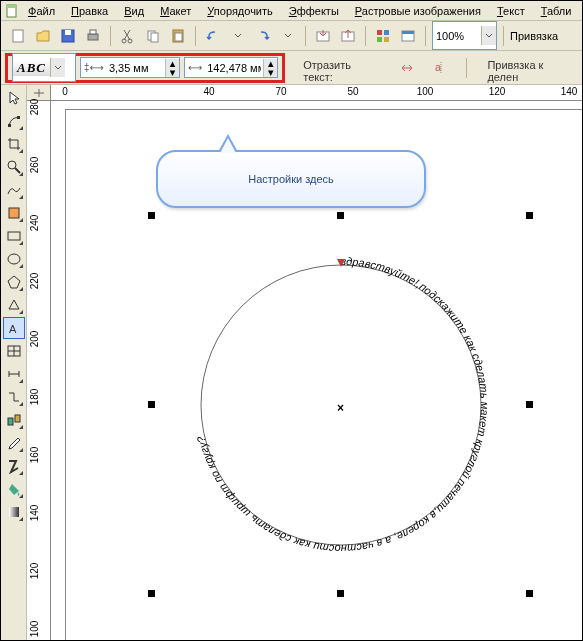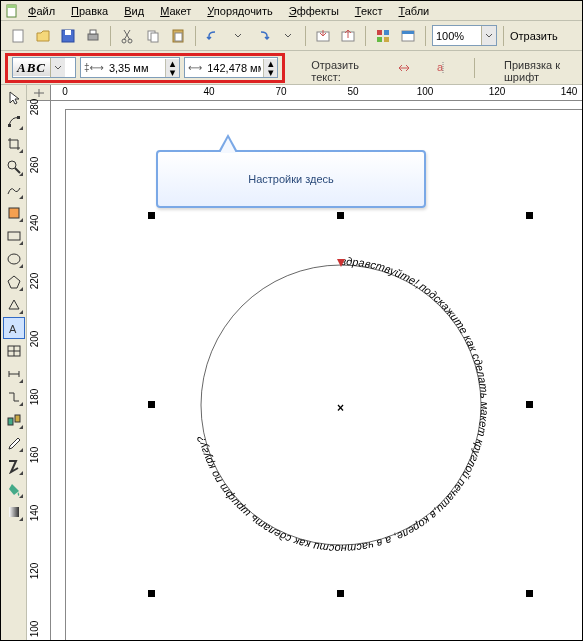--- a/index.html
+++ b/index.html
@@ -6,25 +6,25 @@
 body { background: #fff; width: 583px; height: 641px; overflow: hidden; border: 1px solid #000; }
 
 .menubar { display: flex; background: #ece9d8; height: 20px; align-items: center; padding-left: 4px; gap: 2px; border-bottom: 1px solid #c0c0b0; }
 .menubar .doc-icon { width: 14px; height: 14px; display: inline-block; }
 .menu-item { padding: 2px 7px; cursor: default; }
 .menu-item .ul { text-decoration: underline; }
 
 .toolbar1 { display: flex; background: #ece9d8; height: 30px; align-items: center; padding: 0 6px; gap: 3px; border-bottom: 1px solid #c0c0b0; }
 .tb { width: 22px; height: 22px; display: flex; align-items: center; justify-content: center; border: 1px solid transparent; border-radius: 2px; }
 .sep { width: 1px; height: 20px; background: #b5b296; margin: 0 3px; }
-.combo { display: flex; align-items: center; height: 21px; border: 1px solid #7f9db9; background: #fff; }
+.combo { display: flex; align-items: center; height: 29px; border: 1px solid #7f9db9; background: #fff; }
 .combo input { border: none; width: 48px; padding: 0 3px; font-size: 11px; outline: none; }
 .combo .dd { width: 15px; height: 19px; background: #e8e8e8; border-left: 1px solid #b5b296; display: flex; align-items: center; justify-content: center; }
 
-.proprow { display: flex; align-items: center; background: #ece9d8; height: 34px; border-bottom: 1px solid #c0c0b0; padding: 0 4px; gap: 20px; }
+.proprow { display: flex; align-items: center; background: #ece9d8; height: 34px; border-bottom: 1px solid #c0c0b0; padding: 0 4px; gap: 12px; }
 .highlight-box { border: 3px solid #d22; display: flex; align-items: center; height: 30px; padding: 1px 4px; gap: 4px; background: #ece9d8; }
 .spinner { display: flex; align-items: center; height: 21px; border: 1px solid #7f9db9; background: #fff; }
 .spinner .lbl { padding: 0 3px; color: #555; font-size: 10px; }
 .spinner input { border: none; width: 58px; padding: 0 2px; font-size: 11px; outline: none; }
 .spinner .arrows { width: 14px; display: flex; flex-direction: column; border-left: 1px solid #c0c0b0; }
 .spinner .arrows div { height: 9px; background: #e8e8e8; display: flex; align-items: center; justify-content: center; }
 .proprow .txt { padding: 0 6px; color: #333; margin-top: 6px; }
 
 .workarea { display: flex; height: calc(641px - 20px - 30px - 34px - 2px); }
 .vtoolbar { width: 26px; background: #ece9d8; display: flex; flex-direction: column; align-items: center; padding-top: 2px; gap: 1px; border-right: 1px solid #c0c0b0; }
@@ -35,21 +35,21 @@
 .canvas-wrap { flex: 1; position: relative; background: #fff; overflow: hidden; }
 .hruler { position: absolute; top: 0; left: 24px; right: 0; height: 16px; background: #fff; border-bottom: 1px solid #888; }
 .hruler .ticks { position: relative; height: 100%; }
 .hnum { position: absolute; top: 1px; font-size: 10px; color: #000; transform: translateX(-50%); }
 .vruler { position: absolute; top: 16px; left: 0; bottom: 0; width: 24px; background: #fff; border-right: 1px solid #888; }
 .vnum { position: absolute; left: 2px; font-size: 10px; color: #000; writing-mode: vertical-rl; transform: rotate(180deg) translateY(50%); }
 .ruler-corner { position: absolute; top: 0; left: 0; width: 24px; height: 16px; background: #ece9d8; border-right: 1px solid #888; border-bottom: 1px solid #888; display:flex; align-items:center; justify-content:center; }
 
 .page { position: absolute; top: 24px; left: 38px; width: 530px; height: 750px; background: #fff; box-shadow: 3px 3px 6px rgba(0,0,0,.3); border: 1px solid #888; }
 
-.callout { position: absolute; top: 40px; left: 90px; width: 270px; height: 58px; border: 2px solid #7aa8e6; border-radius: 4px; background: linear-gradient(#fff, #e8f0ff); display: flex; align-items: center; justify-content: center; color: #2a4a7a; font-size: 18px; box-shadow: 1px 2px 3px rgba(0,0,0,.15); }
+.callout { position: absolute; top: 40px; left: 90px; width: 270px; height: 58px; border: 2px solid #7aa8e6; border-radius: 20px; background: linear-gradient(#fff, #e8f0ff); display: flex; align-items: center; justify-content: center; color: #2a4a7a; font-size: 18px; box-shadow: 1px 2px 3px rgba(0,0,0,.15); }
 .callout:before { content: ""; position: absolute; top: -18px; left: 60px; width: 0; height: 0; border-left: 10px solid transparent; border-right: 10px solid transparent; border-bottom: 18px solid #7aa8e6; }
 .callout:after { content: ""; position: absolute; top: -14px; left: 62px; width: 0; height: 0; border-left: 8px solid transparent; border-right: 8px solid transparent; border-bottom: 15px solid #f4f8ff; }
 
 .circle-svg { position: absolute; top: 115px; left: 95px; }
 .sel-handle { width: 7px; height: 7px; background: #000; position: absolute; }
 .center-x { position: absolute; font-size: 12px; font-weight: bold; }
 .shadow-edge { box-shadow: 2px 2px 0 #888; }
 </style>
 </head>
 <body>
@@ -60,20 +60,21 @@
         <rect x="2" y="1" width="9" height="12" fill="#fff" stroke="#5a8a3a"></rect>
         <rect x="2" y="1" width="9" height="3" fill="#9ed080"></rect>
       </svg>
   </span>
   <span class="menu-item"><span class="ul">Ф</span><span></span>айл</span>
   <span class="menu-item"><span class="ul">П</span>равка</span>
   <span class="menu-item"><span class="ul">В</span>ид</span>
   <span class="menu-item"><span class="ul">М</span>акет</span>
   <span class="menu-item"><span class="ul">У</span>порядочить</span>
   <span class="menu-item"><span class="ul">Э</span>ффекты</span>
+  <span class="menu-item"><span class="ul">Р</span>астровые изображения</span>
   <span class="menu-item"><span class="ul">Т</span>екст</span>
   <span class="menu-item"><span class="ul">Т</span>абли</span>
 </div>
 
 <div class="toolbar1">
   <div class="tb">
       <svg width="16" height="16">
         <rect x="3" y="2" width="10" height="12" fill="#fff" stroke="#888"></rect>
       </svg>
     </div>
@@ -166,21 +167,21 @@
   <div class="sep"></div>
   <div class="combo">
     <input value="100%" style="">
     <div class="dd">
         <svg width="8" height="6">
           <path d="M1 1 L4 4 L7 1" fill="none" stroke="#555"></path>
         </svg>
       </div>
   </div>
   <div class="sep"></div>
-  <span class="txt">Отразить</span>
+  <span class="txt">Привязка</span>
 </div>
 
 <div class="proprow">
   <div class="highlight-box">
     <div class="combo" style="width:64px">
       <span style="font-style:italic; font-weight:bold; font-family:serif; font-size:13px; padding:0 4px; letter-spacing:1px; background:linear-gradient(#fff,#ddd)">ABC</span>
       <div class="dd">
           <svg width="8" height="6">
             <path d="M1 1 L4 4 L7 1" fill="none" stroke="#555"></path>
           </svg>
@@ -209,21 +210,21 @@
         <path d="M3 8 L13 8 M3 8 L6 5 M3 8 L6 11 M13 8 L10 5 M13 8 L10 11" stroke="#c55" fill="none"></path>
       </svg>
     </div>
   <div class="tb">
       <svg width="16" height="16">
         <text x="3" y="11" font-size="11" fill="#c55">a</text>
         <line x1="9" y1="2" x2="9" y2="14" stroke="#888" stroke-dasharray="1 1"></line>
       </svg>
     </div>
   <div class="sep"></div>
-  <span class="txt">Привязка к шрифт</span>
+  <span class="txt">Привязка к делен</span>
 </div>
 
 <div class="workarea">
   <div class="vtoolbar">
     <div class="vt">
         <svg width="16" height="16">
           <path d="M4 2 L4 13 L7 10 L9 14 L11 13 L9 9 L13 9 Z" fill="#fff" stroke="#333"></path>
         </svg>
       </div>
     <div class="vt">

